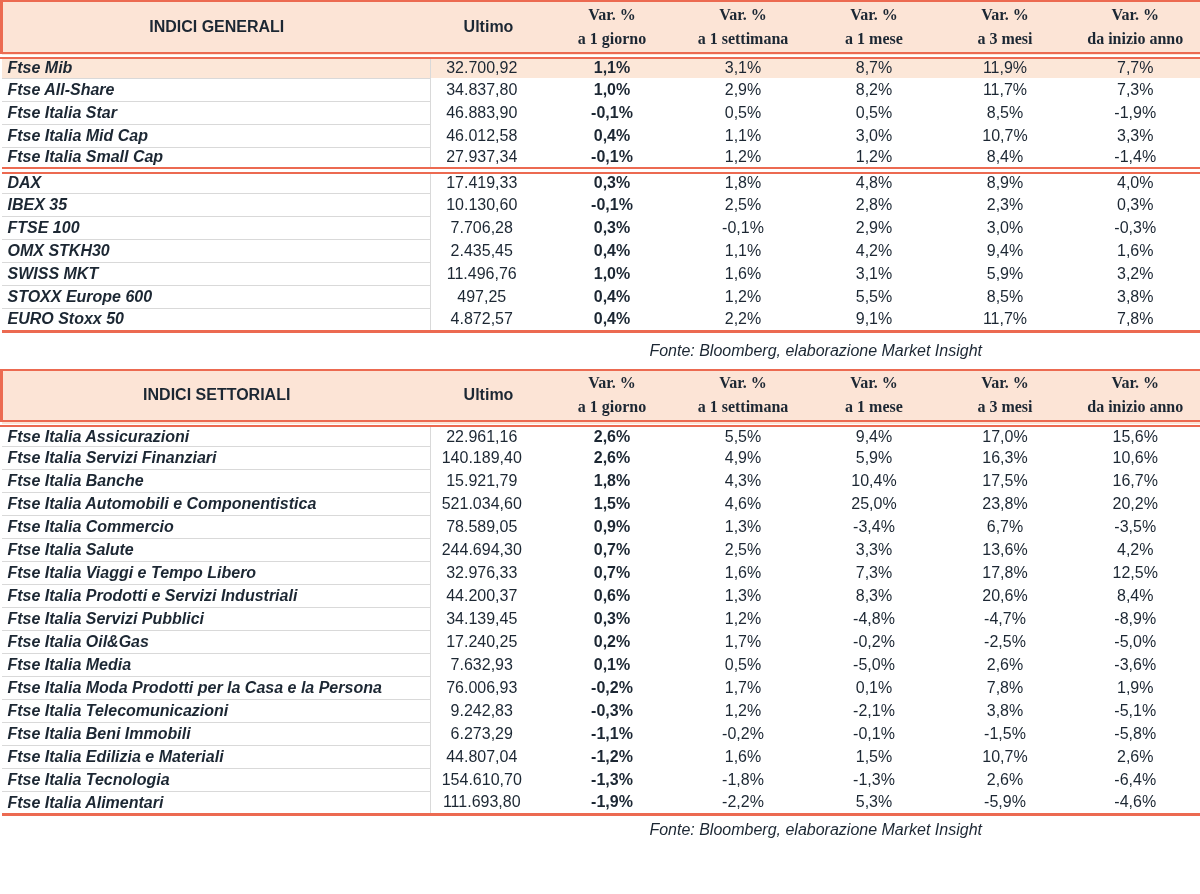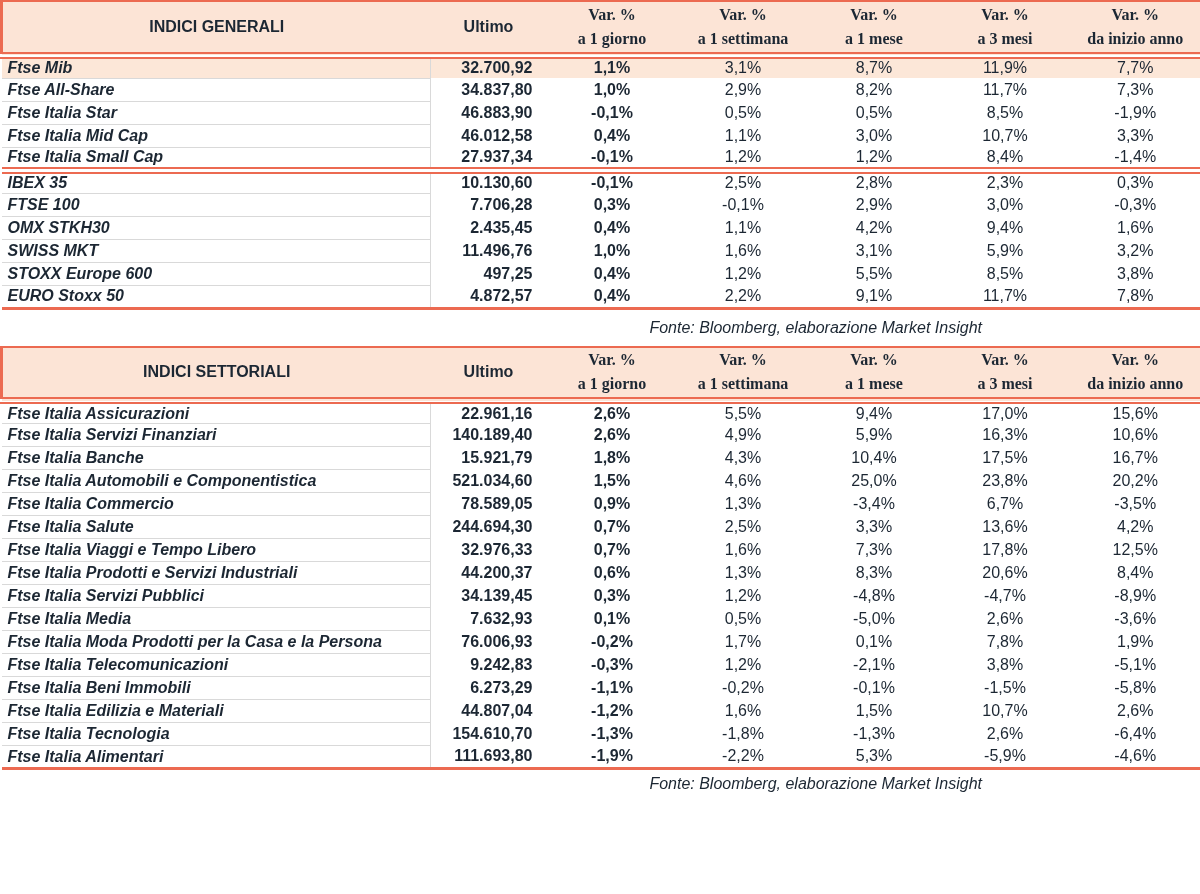--- a/index.html
+++ b/index.html
@@ -35,21 +35,21 @@
   thead .h2line div{line-height:24px;font-family:Liberation Serif, serif;}
   tbody td{
     height:23px;font-size:16px;padding:0;vertical-align:middle;
     white-space:nowrap;overflow:hidden;
   }
   tbody td.name{
     font-weight:bold;font-style:italic;text-align:left;padding-left:6px;
     border-right:1px solid var(--sep);
     border-bottom:1px solid var(--sep);
   }
-  tbody td.num{text-align:right;padding-right:14px;font-weight:bold;}
+  tbody td.num{text-align:center;padding-right:14px;font-weight:normal;}
   tbody td.var{text-align:center;}
   tbody td.var.day{font-weight:bold;}
   tbody tr.group-end td{border-bottom:7px double var(--accent);}
   tbody tr.table-end td{border-bottom:3px solid var(--accent);}
   tbody tr.hl td{background:var(--highlight-bg);}
   .fonte{
     width:988px;height:36px;
     display:flex;align-items:center;justify-content:flex-end;
     padding-right:6px;
     font-style:italic;font-size:16px;color:var(--text);
@@ -133,20 +133,29 @@
         <td class="var v-last">3,3%</td>
       </tr>
       <tr class="group-end">
         <td class="name">Ftse Italia Small Cap</td>
         <td class="num">27.937,34</td>
         <td class="var day">-0,1%</td>
         <td class="var">1,2%</td>
         <td class="var">1,2%</td>
         <td class="var">8,4%</td>
         <td class="var v-last">-1,4%</td>
+      </tr>
+      <tr class="">
+        <td class="name">DAX</td>
+        <td class="num">17.419,33</td>
+        <td class="var day">0,3%</td>
+        <td class="var">1,8%</td>
+        <td class="var">4,8%</td>
+        <td class="var">8,9%</td>
+        <td class="var v-last">4,0%</td>
       </tr>
       <tr class="">
         <td class="name">IBEX 35</td>
         <td class="num">10.130,60</td>
         <td class="var day">-0,1%</td>
         <td class="var">2,5%</td>
         <td class="var">2,8%</td>
         <td class="var">2,3%</td>
         <td class="var v-last">0,3%</td>
       </tr>
@@ -314,20 +323,29 @@
       <tr class="">
         <td class="name">Ftse Italia Servizi Pubblici</td>
         <td class="num">34.139,45</td>
         <td class="var day">0,3%</td>
         <td class="var">1,2%</td>
         <td class="var">-4,8%</td>
         <td class="var">-4,7%</td>
         <td class="var v-last">-8,9%</td>
       </tr>
       <tr class="">
+        <td class="name">Ftse Italia Oil&amp;Gas</td>
+        <td class="num">17.240,25</td>
+        <td class="var day">0,2%</td>
+        <td class="var">1,7%</td>
+        <td class="var">-0,2%</td>
+        <td class="var">-2,5%</td>
+        <td class="var v-last">-5,0%</td>
+      </tr>
+      <tr class="">
         <td class="name">Ftse Italia Media</td>
         <td class="num">7.632,93</td>
         <td class="var day">0,1%</td>
         <td class="var">0,5%</td>
         <td class="var">-5,0%</td>
         <td class="var">2,6%</td>
         <td class="var v-last">-3,6%</td>
       </tr>
       <tr class="">
         <td class="name">Ftse Italia Moda Prodotti per la Casa e la Persona</td>

